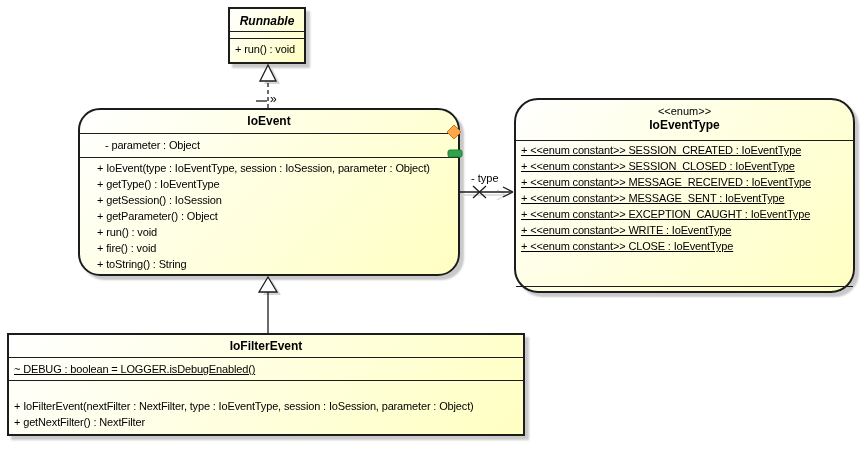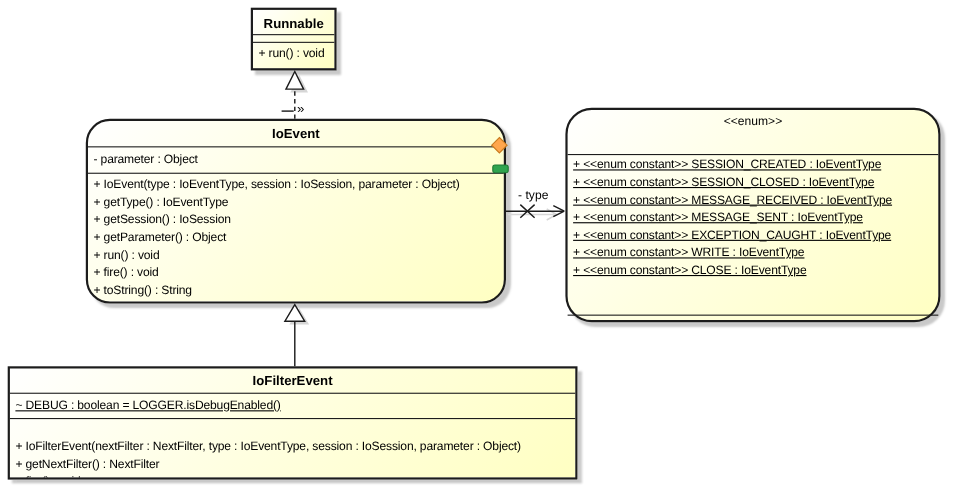--- a/index.html
+++ b/index.html
@@ -19,27 +19,27 @@
   .compartment + .compartment { border-top:1px solid #1c1c1c; }
   .title-compartment { text-align:center; }
   .class-name { font-weight:bold; font-size:12px; line-height:14px; }
   .stereotype { font-size:11px; line-height:13px; }
   .member {
     white-space:nowrap; line-height:16px; padding:0 4px 0 5px;
     letter-spacing:-0.15px;
   }
   .underlined .member { text-decoration:underline; }
   #runnable        { left:228px; top:7px;   width:78px;  height:57px; }
-  #runnable  .title-compartment   { height:22px; padding-top:5px; }
+  #runnable  .title-compartment   { height:22px; padding-top:5px;font-style:italic; }
   #runnable  .attrs-compartment   { height:7px;  flex:none; }
   #runnable  .methods-compartment { flex:1; padding-top:2px; }
   #ioevent         { left:78px;  top:108px; width:382px; height:168px;border-radius:22px; }
   #ioevent   .title-compartment   { height:23px; padding-top:4px; }
-  #ioevent   .attrs-compartment   { height:24px; padding-top:3px; flex:none; }
-  #ioevent   .methods-compartment { flex:1; padding-top:2px; }
+  #ioevent   .attrs-compartment   { height:24px; padding-top:3px; flex:none;padding-left:20px; }
+  #ioevent   .methods-compartment { flex:1; padding-top:2px;padding-left:12px; }
   #ioeventtype     { left:514px; top:98px;  width:341px; height:195px;border-radius:24px; }
   #ioeventtype .title-compartment { height:40px; padding-top:5px; }
   #ioeventtype .attrs-compartment { height:146px; padding-top:1px; flex:none; }
   #ioeventtype .methods-compartment { flex:1; }
   #iofilterevent   { left:7px;   top:333px; width:518px; height:103px; }
   #iofilterevent .title-compartment   { height:22px; padding-top:4px; }
   #iofilterevent .attrs-compartment   { height:23px; padding-top:3px; flex:none; }
   #iofilterevent .methods-compartment { flex:1; padding-top:17px; }
   #connector-layer { position:absolute; left:0; top:0; width:866px; height:452px;
                      pointer-events:none; z-index:5; }
@@ -76,20 +76,21 @@
         <div class="member">+ getParameter() : Object</div>
         <div class="member">+ run() : void</div>
         <div class="member">+ fire() : void</div>
         <div class="member">+ toString() : String</div>
       </div>
   </div>
 
   <div id="ioeventtype" class="class-box">
     <div class="compartment title-compartment">
       <div class="stereotype">&lt;&lt;enum&gt;&gt;</div>
+      <div class="class-name">IoEventType</div>
     </div>
     <div class="compartment attrs-compartment underlined">
         <div class="member">+ &lt;&lt;enum constant&gt;&gt; SESSION_CREATED : IoEventType</div>
         <div class="member">+ &lt;&lt;enum constant&gt;&gt; SESSION_CLOSED : IoEventType</div>
         <div class="member">+ &lt;&lt;enum constant&gt;&gt; MESSAGE_RECEIVED : IoEventType</div>
         <div class="member">+ &lt;&lt;enum constant&gt;&gt; MESSAGE_SENT : IoEventType</div>
         <div class="member">+ &lt;&lt;enum constant&gt;&gt; EXCEPTION_CAUGHT : IoEventType</div>
         <div class="member">+ &lt;&lt;enum constant&gt;&gt; WRITE : IoEventType</div>
         <div class="member">+ &lt;&lt;enum constant&gt;&gt; CLOSE : IoEventType</div>
       </div>

